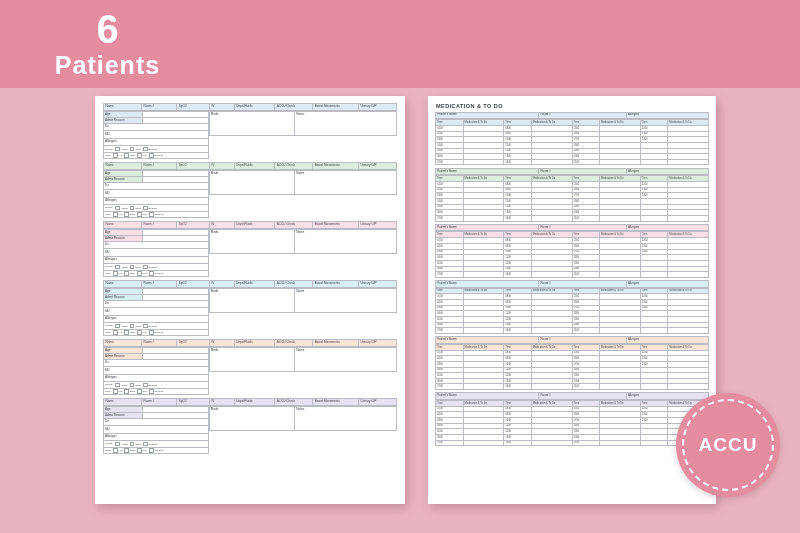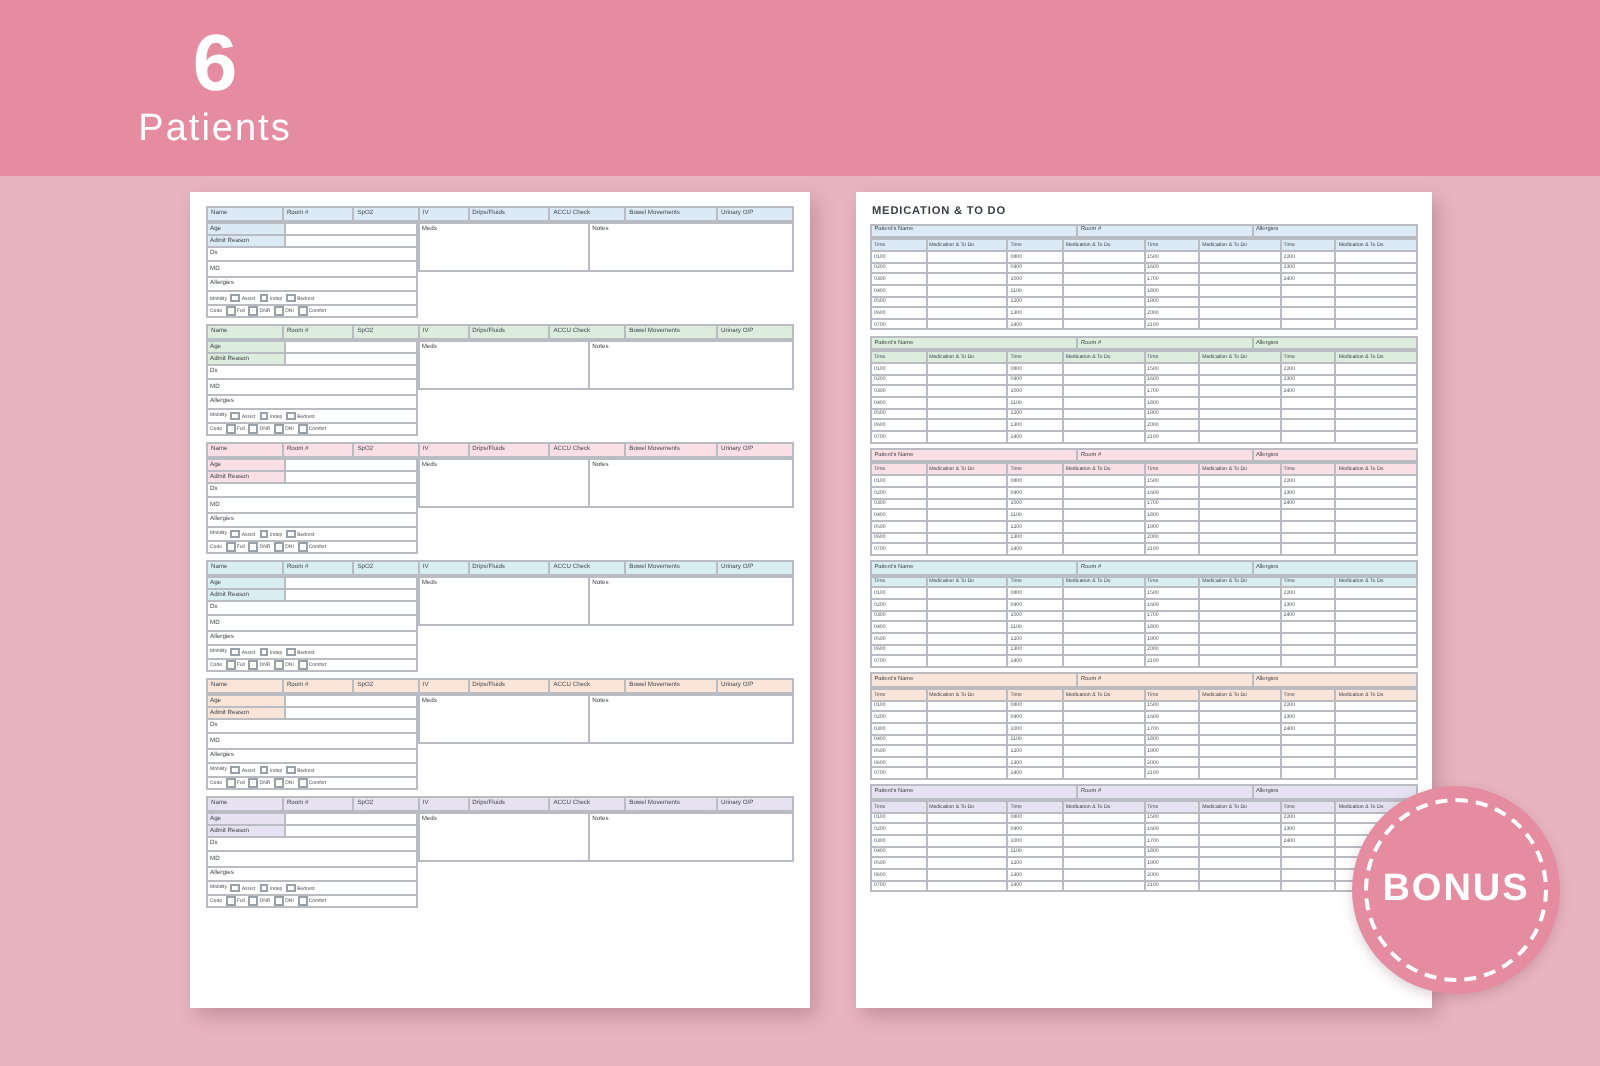--- a/index.html
+++ b/index.html
@@ -17,21 +17,21 @@
     display:flex;align-items:center;
   }
   .banner-left{
     width:215px;display:flex;flex-direction:column;
     align-items:center;justify-content:center;color:#ffffff;
   }
   .patients-count{
     font-size:40px;font-weight:bold;line-height:1;letter-spacing:0px;
   }
   .patients-label{
-    font-size:19px;font-weight:normal;letter-spacing:1px;margin-top:2px;
+    font-size:25px;font-weight:bold;letter-spacing:1px;margin-top:2px;
   }
   .banner-right{
     flex:1;display:flex;flex-direction:column;
     align-items:center;justify-content:center;color:#ffffff;
     padding-right:20px;
   }
   .title-main{
     font-size:34px;font-weight:bold;line-height:1.05;letter-spacing:0.5px;
   }
   .title-sub{
@@ -1143,15 +1143,15 @@
                   <td>&nbsp;</td>
                 </tr>
               </tbody>
             </table>
           </div>
         </div>
     </div>
   </div>
 
   <div class="bonus">
-    <span>BONUS</span>
+    <span>ACCU</span>
   </div>
 </div>
 
 </body></html>

